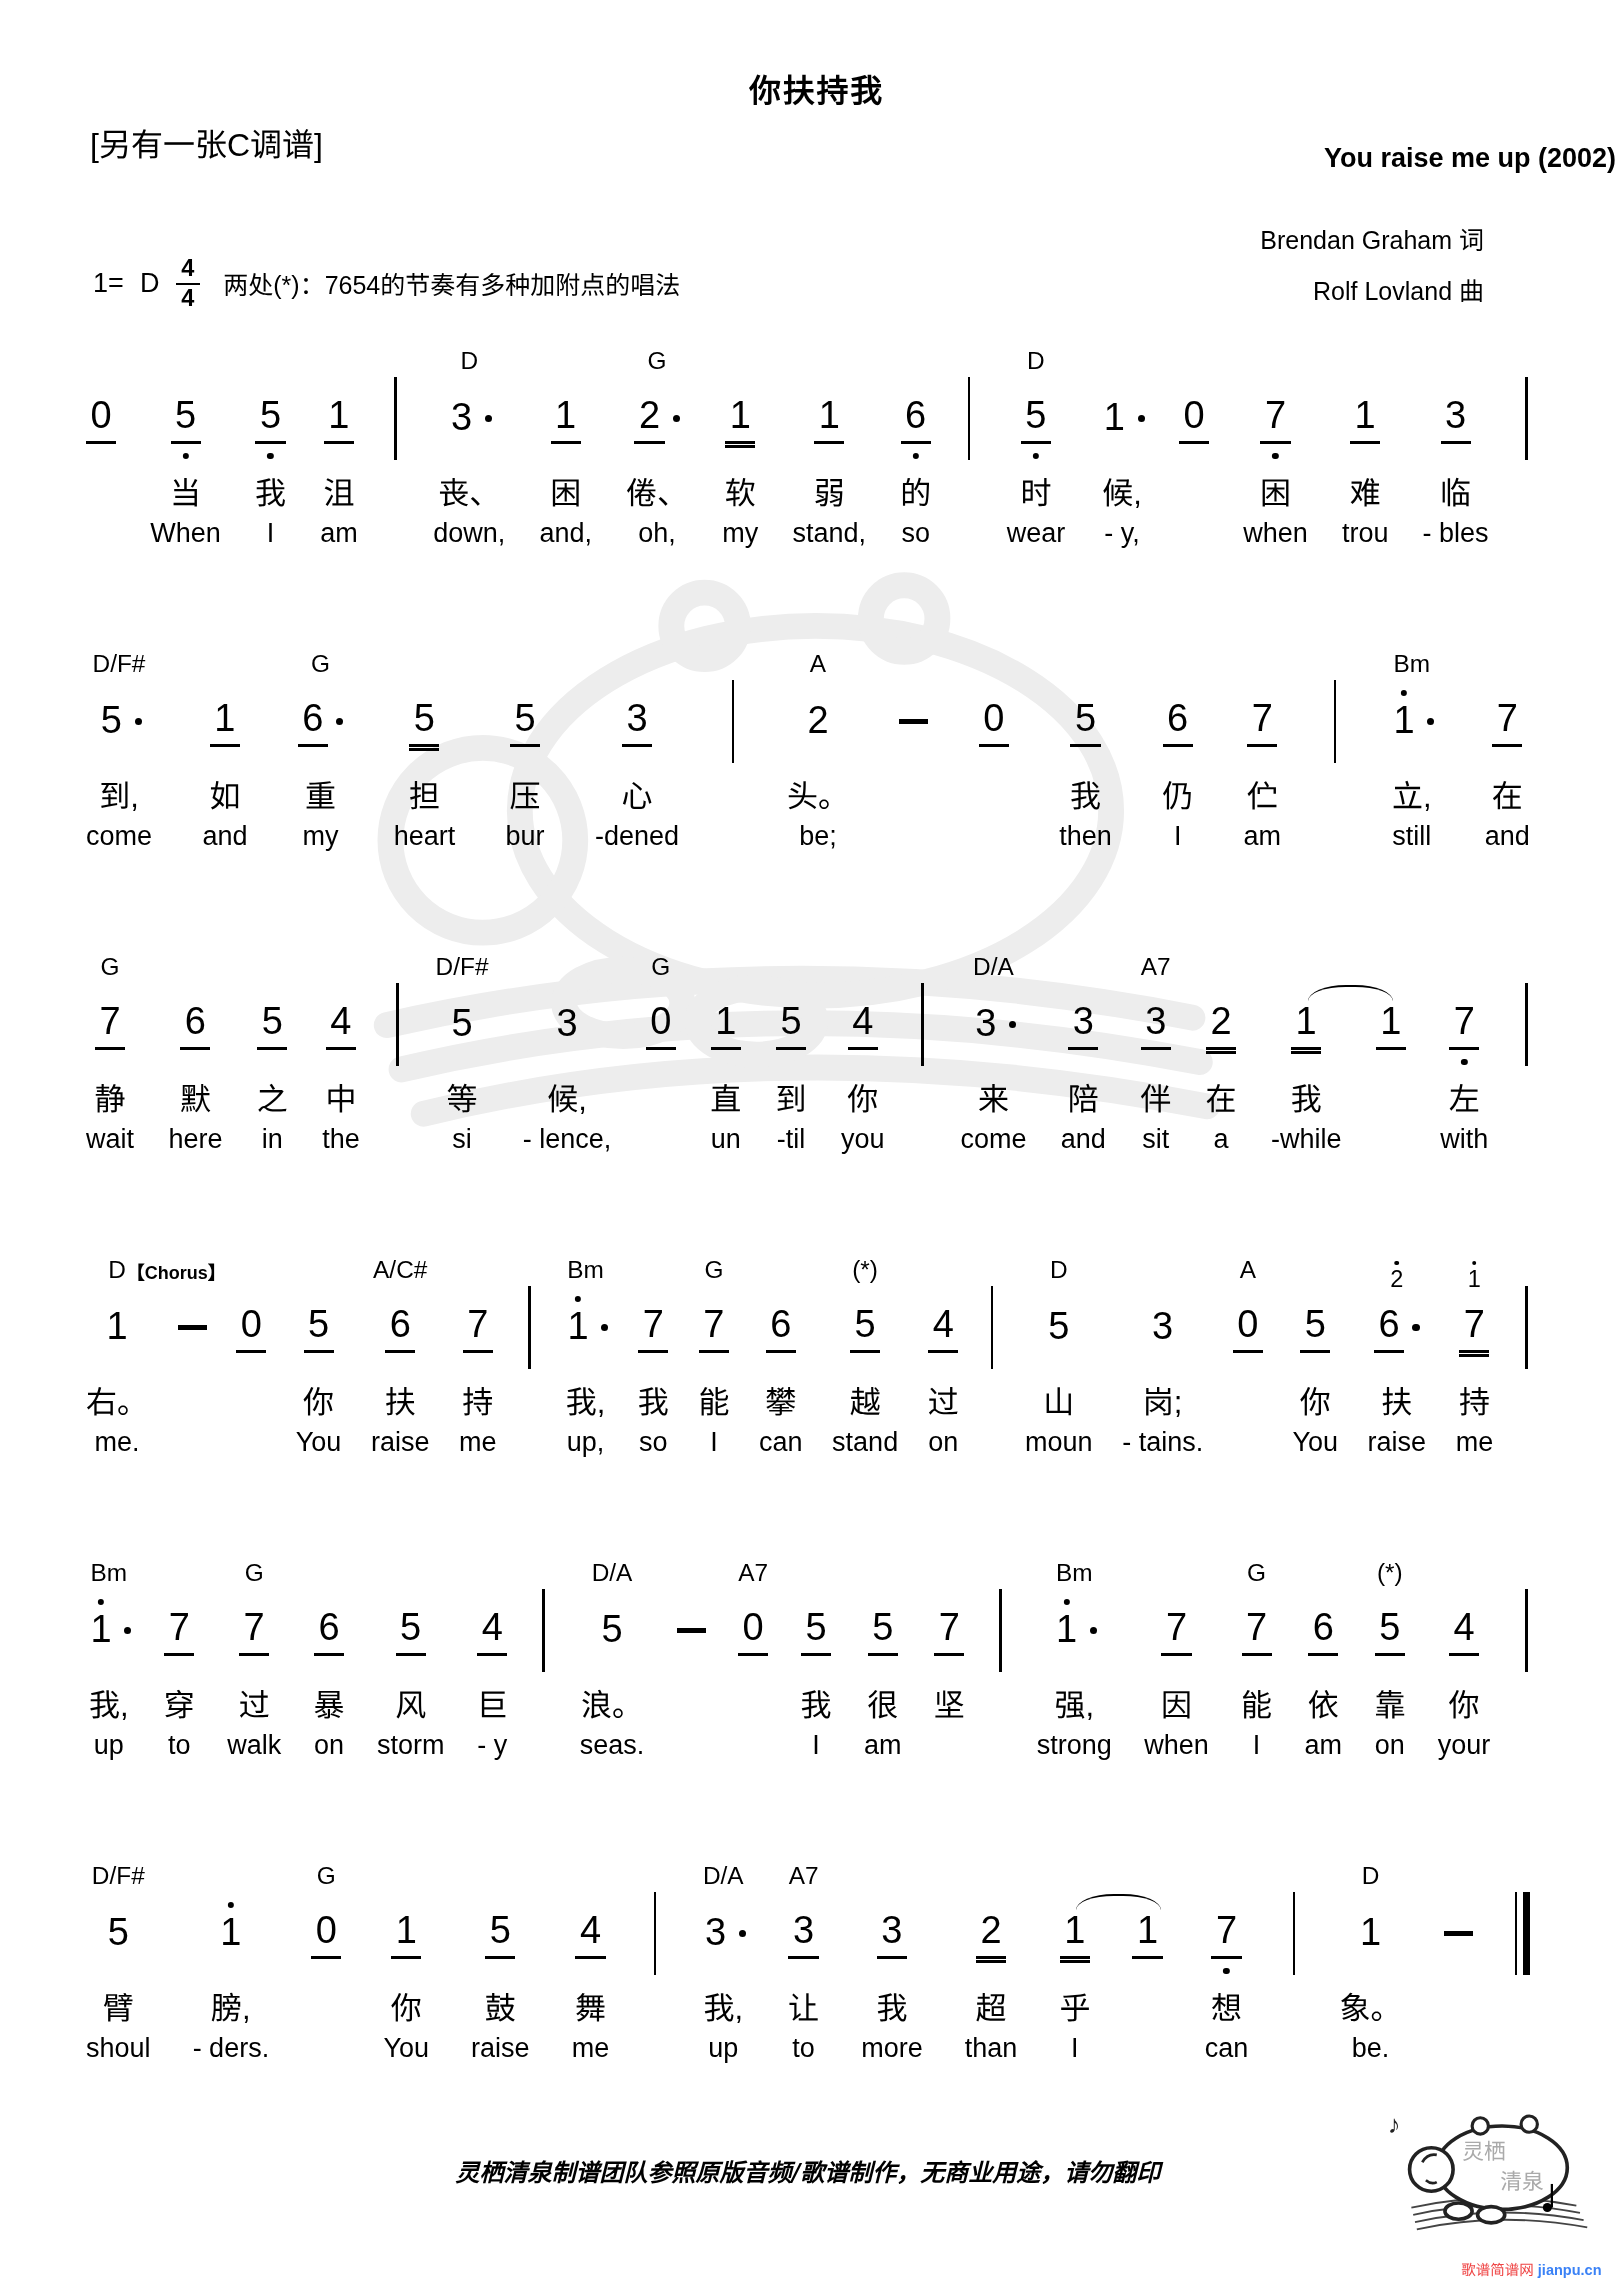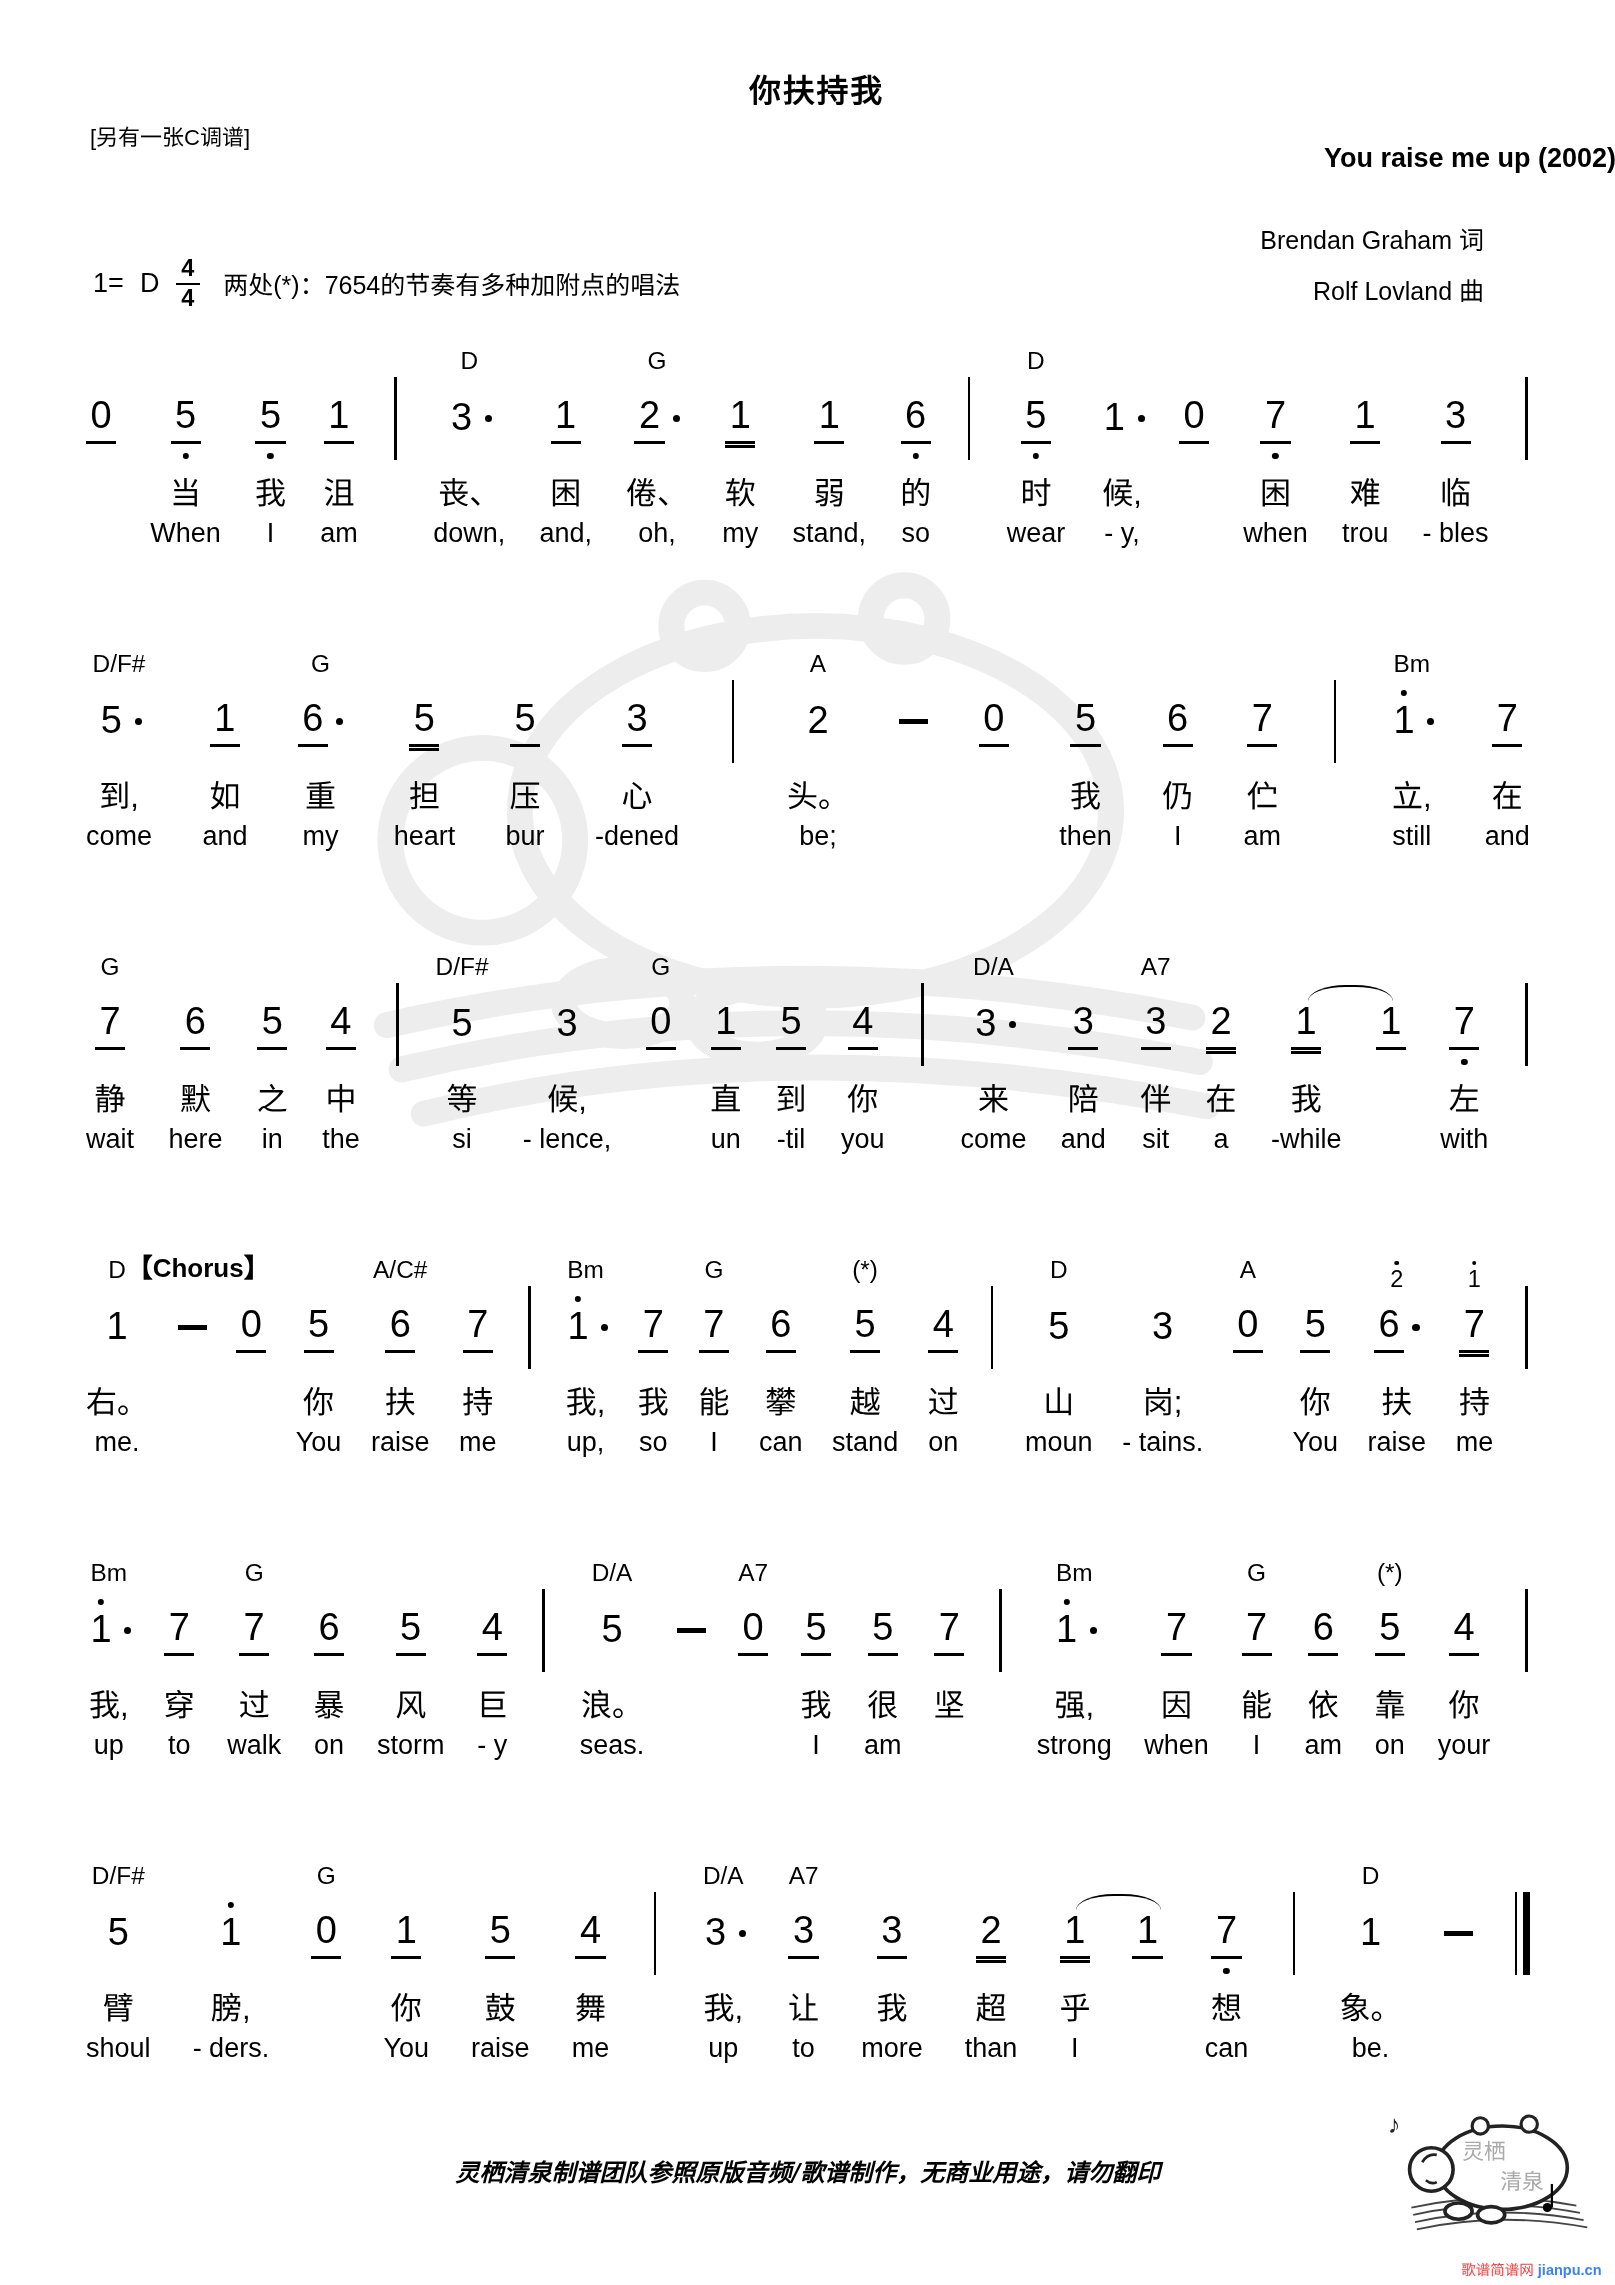--- a/index.html
+++ b/index.html
@@ -3,36 +3,36 @@
 <meta charset="utf-8">
 <style>
   html,body{margin:0;padding:0;background:#888;}
   .page{position:relative;width:1616px;height:2285px;background:#ffffff;overflow:hidden;
         font-family:"Liberation Sans","DejaVu Sans",sans-serif;color:#000;}
   
   .page-title{position:absolute;top:65px;left:0;right:0;text-align:center;
               font-size:32px;font-weight:bold;letter-spacing:1.8px;padding-left:17px;}
   .page-subtitle{position:absolute;top:143px;left:0;right:0;text-align:right;
                  font-size:27px;font-weight:600;}
-  .alt-note{position:absolute;top:119px;left:90px;font-size:22px;}
+  .alt-note{position:absolute;top:119px;left:90px;font-size:32px;}
   .credits{position:absolute;top:215px;right:132px;text-align:right;font-size:25px;line-height:2.05;}
   .key-row{position:absolute;top:255px;left:93px;display:flex;align-items:center;font-size:27px;}
   .key-row .k1{margin-right:16.3px;}
   .key-row .kd{margin-right:16.3px;}
   .frac{display:flex;flex-direction:column;align-items:center;font-size:23.5px;line-height:1.15;
         font-weight:600;margin-right:23.5px;}
   .frac .top{border-bottom:2.3px solid #000;padding:0 5.4px 0.9px;}
   .key-row .annot{font-size:25px;}
   
   .systems{position:absolute;top:333px;left:86px;right:86px;height:1809px;z-index:2;}
   .system{position:absolute;left:0;right:0;display:flex;justify-content:space-between;align-items:flex-start;}
   .col{display:flex;flex-direction:column;align-items:center;min-width:7.2px;}
   .chord{height:42px;display:flex;align-items:flex-end;justify-content:center;
          font-size:24.4px;white-space:nowrap;position:relative;}
-  .marker{position:absolute;left:105%;bottom:0;font-weight:bold;font-size:26px;white-space:nowrap;}
+  .marker{position:absolute;left:105%;bottom:0;font-weight:bold;font-size:18px;white-space:nowrap;}
   .note-area{height:87px;display:flex;align-items:center;justify-content:center;position:relative;}
   .tok{position:relative;display:inline-block;}
   .digit{font-size:38px;line-height:1.1;padding:1.8px 4.5px 3.6px;position:relative;display:inline-block;}
   .u1,.u2{border-bottom:3.2px solid #000;}
   .u2::after{content:"";position:absolute;left:0;right:0;bottom:-7.2px;height:3.2px;background:#000;}
   .dot-hi{position:absolute;top:-8.1px;left:50%;transform:translateX(-50%);
           width:6.3px;height:6.3px;background:#000;border-radius:50%;}
   .dot-lo{position:absolute;bottom:-11.8px;left:50%;transform:translateX(-50%);
           width:6.3px;height:6.3px;background:#000;border-radius:50%;}
   .dot-lo.under{bottom:-15.4px;}

